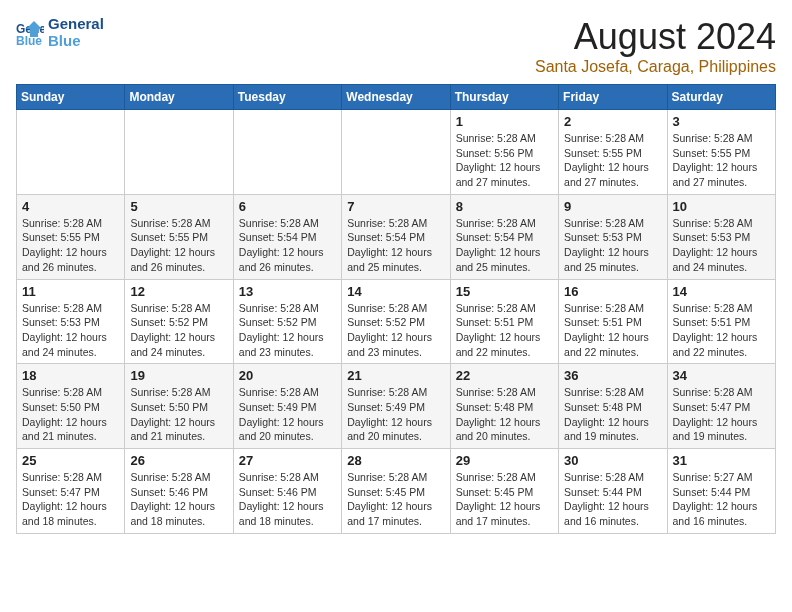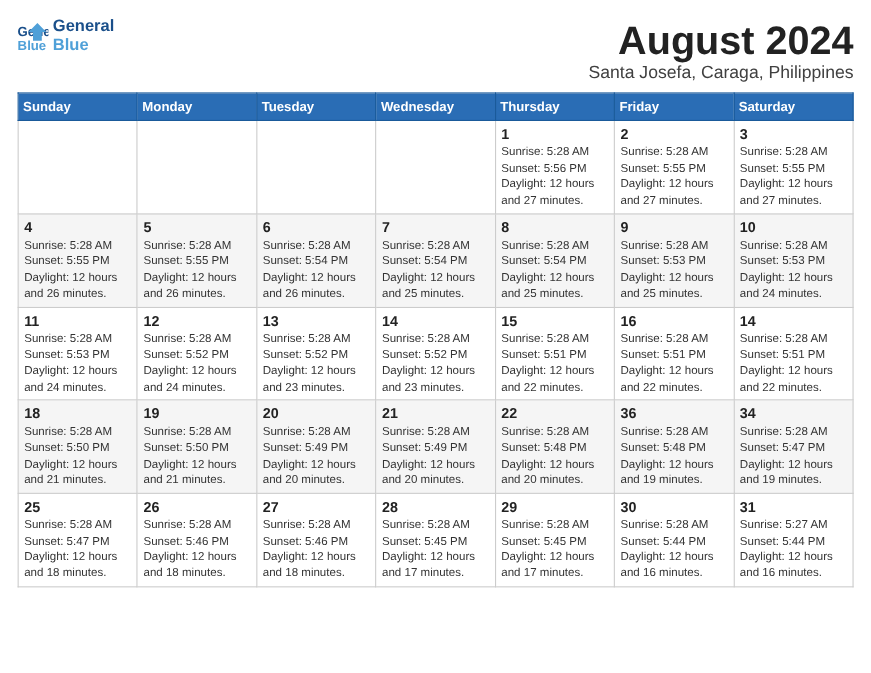--- a/index.html
+++ b/index.html
@@ -23,26 +23,26 @@
     }
     .logo-icon {
       width: 28px;
       height: 28px;
     }
     .title-area {
       text-align: right;
     }
     .calendar-title {
       font-size: 36px;
-      font-weight: bold;
+      font-weight: normal;
       color: #222;
     }
     .calendar-subtitle {
       font-size: 16px;
-      color: #404040;
+      color: #a16207;
     }
     .calendar-table {
       width: 100%;
       border-collapse: collapse;
       font-size: 11px;
     }
     .calendar-table th {
       background: #2a6db5;
       color: #fff;
       padding: 5px 4px;

